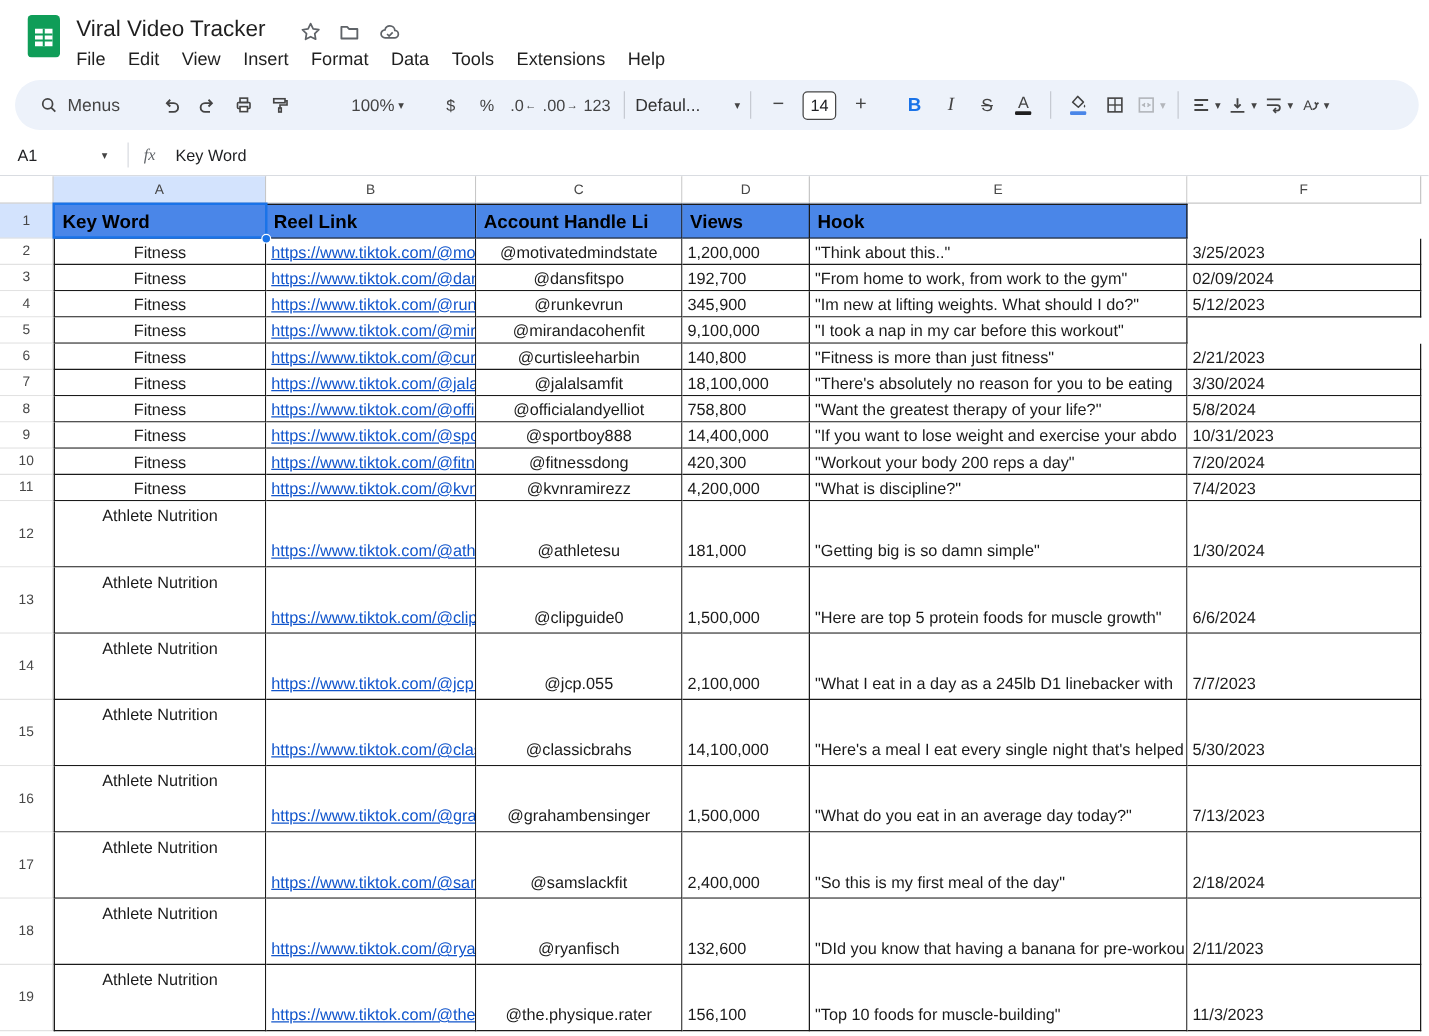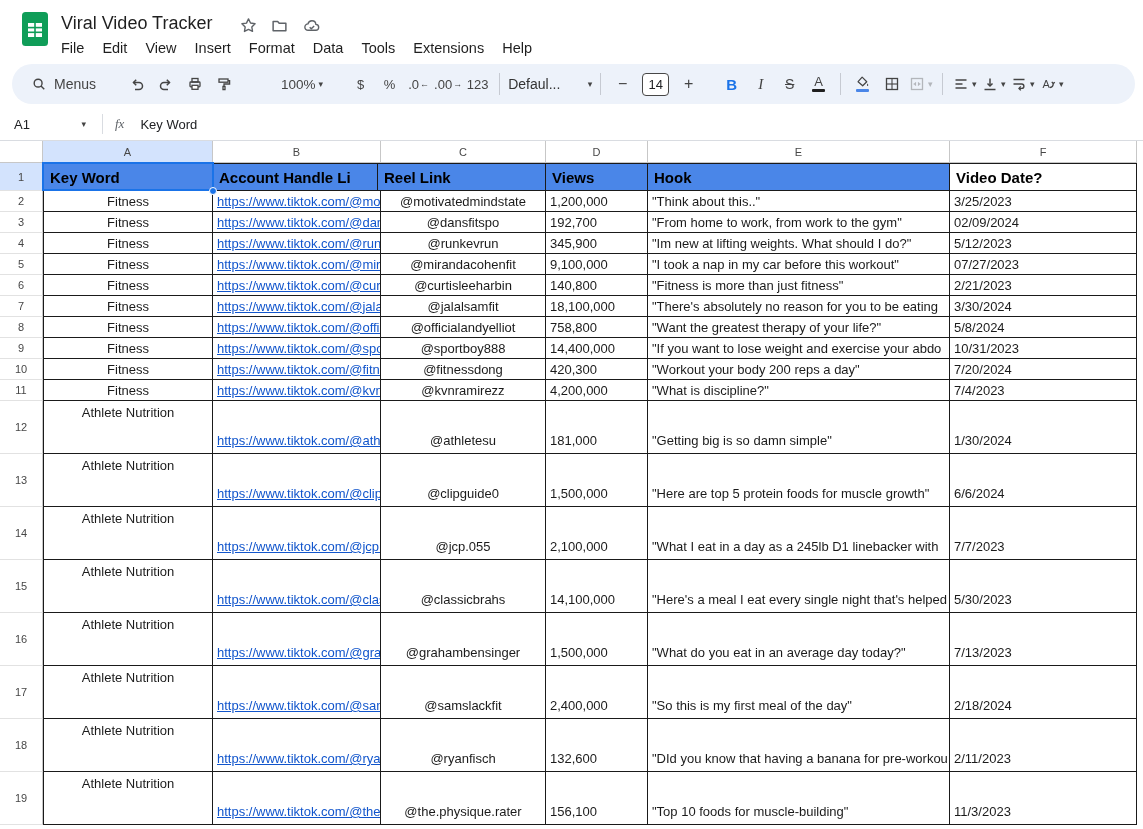--- a/index.html
+++ b/index.html
@@ -302,25 +302,24 @@
       <div class="cell-hdr col-hdr sel" style="width:170px">A</div>
       <div class="cell-hdr col-hdr" style="width:168px">B</div>
       <div class="cell-hdr col-hdr" style="width:165px">C</div>
       <div class="cell-hdr col-hdr" style="width:102px">D</div>
       <div class="cell-hdr col-hdr" style="width:302px">E</div>
       <div class="cell-hdr col-hdr" style="width:187px">F</div>
     </div>
     <div class="g-row" style="height:28px">
       <div class="row-hdr sel">1</div>
       <div class="cell hdrcell blue c-a" style="width:170px;justify-content:flex-start;">Key Word</div>
+      <div class="cell hdrcell blue" style="width:168px;justify-content:flex-start;">Reel Link</div>
       <div class="cell hdrcell blue" style="width:165px;justify-content:flex-start;">Account Handle Li</div>
-      <div class="cell hdrcell blue" style="width:168px;justify-content:flex-start;">Reel Link</div>
       <div class="cell hdrcell blue" style="width:102px;justify-content:flex-start;">Views</div>
       <div class="cell hdrcell blue" style="width:302px;justify-content:flex-start;">Hook</div>
-      <div class="cell hdrcell" style="width:187px;justify-content:flex-start;">Video Date?</div>
     </div>
     <div class="g-row" style="height:21px">
       <div class="row-hdr">2</div>
       <div class="cell c-a" style="width:170px">Fitness</div>
       <div class="cell" style="width:168px">
         <span class="link">https://www.tiktok.com/@motivatedmindstate</span>
       </div>
       <div class="cell c-c" style="width:165px">@motivatedmindstate</div>
       <div class="cell" style="width:102px">1,200,000</div>
       <div class="cell" style="width:302px">"Think about this.."</div>
@@ -350,21 +349,20 @@
     </div>
     <div class="g-row" style="height:21px">
       <div class="row-hdr">5</div>
       <div class="cell c-a" style="width:170px">Fitness</div>
       <div class="cell" style="width:168px">
         <span class="link">https://www.tiktok.com/@mirandacohenfit</span>
       </div>
       <div class="cell c-c" style="width:165px">@mirandacohenfit</div>
       <div class="cell" style="width:102px">9,100,000</div>
       <div class="cell" style="width:302px">"I took a nap in my car before this workout"</div>
-      <div class="cell" style="width:187px">07/27/2023</div>
     </div>
     <div class="g-row" style="height:21px">
       <div class="row-hdr">6</div>
       <div class="cell c-a" style="width:170px">Fitness</div>
       <div class="cell" style="width:168px">
         <span class="link">https://www.tiktok.com/@curtisleeharbin</span>
       </div>
       <div class="cell c-c" style="width:165px">@curtisleeharbin</div>
       <div class="cell" style="width:102px">140,800</div>
       <div class="cell" style="width:302px">"Fitness is more than just fitness"</div>

